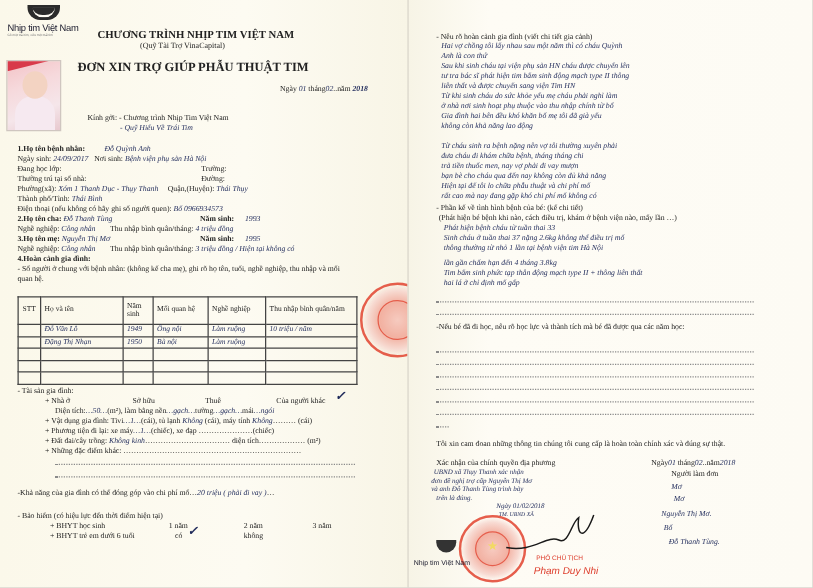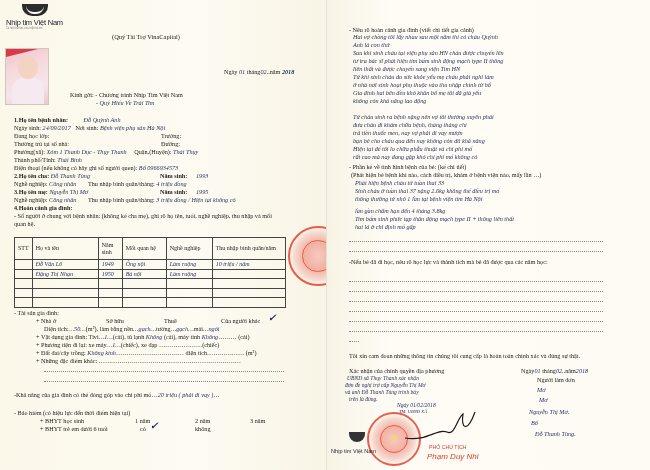--- a/index.html
+++ b/index.html
@@ -37,28 +37,30 @@
 <body>
 
 <div class="page left">
 
   <div class="logo">
     <div class="mark"></div>
     <div class="name">Nhịp tim Việt Nam</div>
     <div class="slogan">Có một trái tim, cứu một trái tim</div>
   </div>
 
+  <div class="abs b" style="left:78px;top:22px;font-size:8.6px;">CHƯƠNG TRÌNH NHỊP TIM VIỆT NAM</div>
   <div class="abs" style="left:112px;top:33px;font-size:6.4px;">(Quỹ Tài Trợ VinaCapital)</div>
 
   <div class="photo">
     <div class="stripe"></div>
       <div class="body"></div>
       <div class="face"></div>
   </div>
 
+  <div class="abs b" style="left:62px;top:49px;font-size:10px;">ĐƠN XIN TRỢ GIÚP PHẪU THUẬT TIM</div>
 
   <div class="abs small" style="left:224px;top:68px;">
     <span>Ngày</span>
     <span class="hw">01</span>
     <span>tháng</span><span class="hw">02</span>..<span>năm</span>
     <span class="hw b">2018</span>
   </div>
 
   <div class="abs small" style="left:70px;top:91px;">
     <span>Kính gởi:</span>

